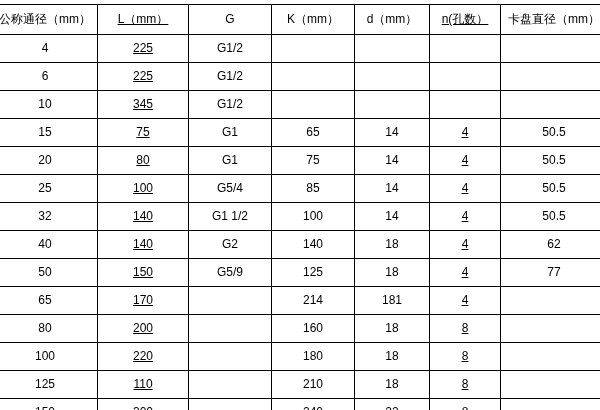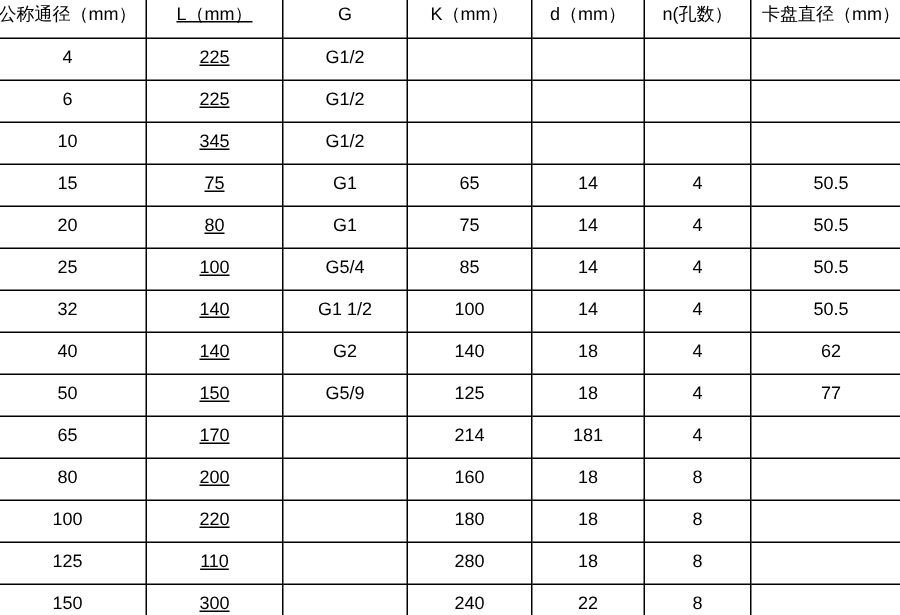--- a/index.html
+++ b/index.html
@@ -13,21 +13,21 @@
     font-family: "Liberation Sans", sans-serif;
     color: #000000;
     overflow: hidden;
   }
   .sheet {
     width: 600px;
     height: 410px;
     box-sizing: border-box;
     padding: 4px 2px 2px 2px;
     display: flex;
-    align-items: center;
+    align-items: flex-start;
     justify-content: center;
   }
   table.spec {
     border-collapse: collapse;
     table-layout: fixed;
     width: 594px;
     background: #ffffff;
   }
   table.spec td, table.spec th {
     border: 1px solid #000000;
@@ -43,21 +43,21 @@
   }
   table.spec thead th {
     height: 29px;
     font-size: 12px;
   }
   .c0 { width: 102px; }
   .c1 { width: 88px; text-decoration: underline; }
   .c2 { width: 80px; }
   .c3 { width: 80px; }
   .c4 { width: 72px; }
-  .c5 { width: 68px; }
+  .c5 { width: 68px; text-decoration: underline; }
   .c6 { width: 104px; }
   .blank { }
 </style>
 </head>
 <body>
 
 <div class="sheet">
   <table class="spec">
     <thead>
       <tr>
@@ -176,21 +176,21 @@
         <td class="c2 blank"></td>
         <td class="c3">180</td>
         <td class="c4">18</td>
         <td class="c5">8</td>
         <td class="c6 blank"></td>
       </tr>
       <tr>
         <td class="c0">125</td>
         <td class="c1">110</td>
         <td class="c2 blank"></td>
-        <td class="c3">280</td>
+        <td class="c3">210</td>
         <td class="c4">18</td>
         <td class="c5">8</td>
         <td class="c6 blank"></td>
       </tr>
       <tr>
         <td class="c0">150</td>
         <td class="c1">300</td>
         <td class="c2 blank"></td>
         <td class="c3">240</td>
         <td class="c4">22</td>

